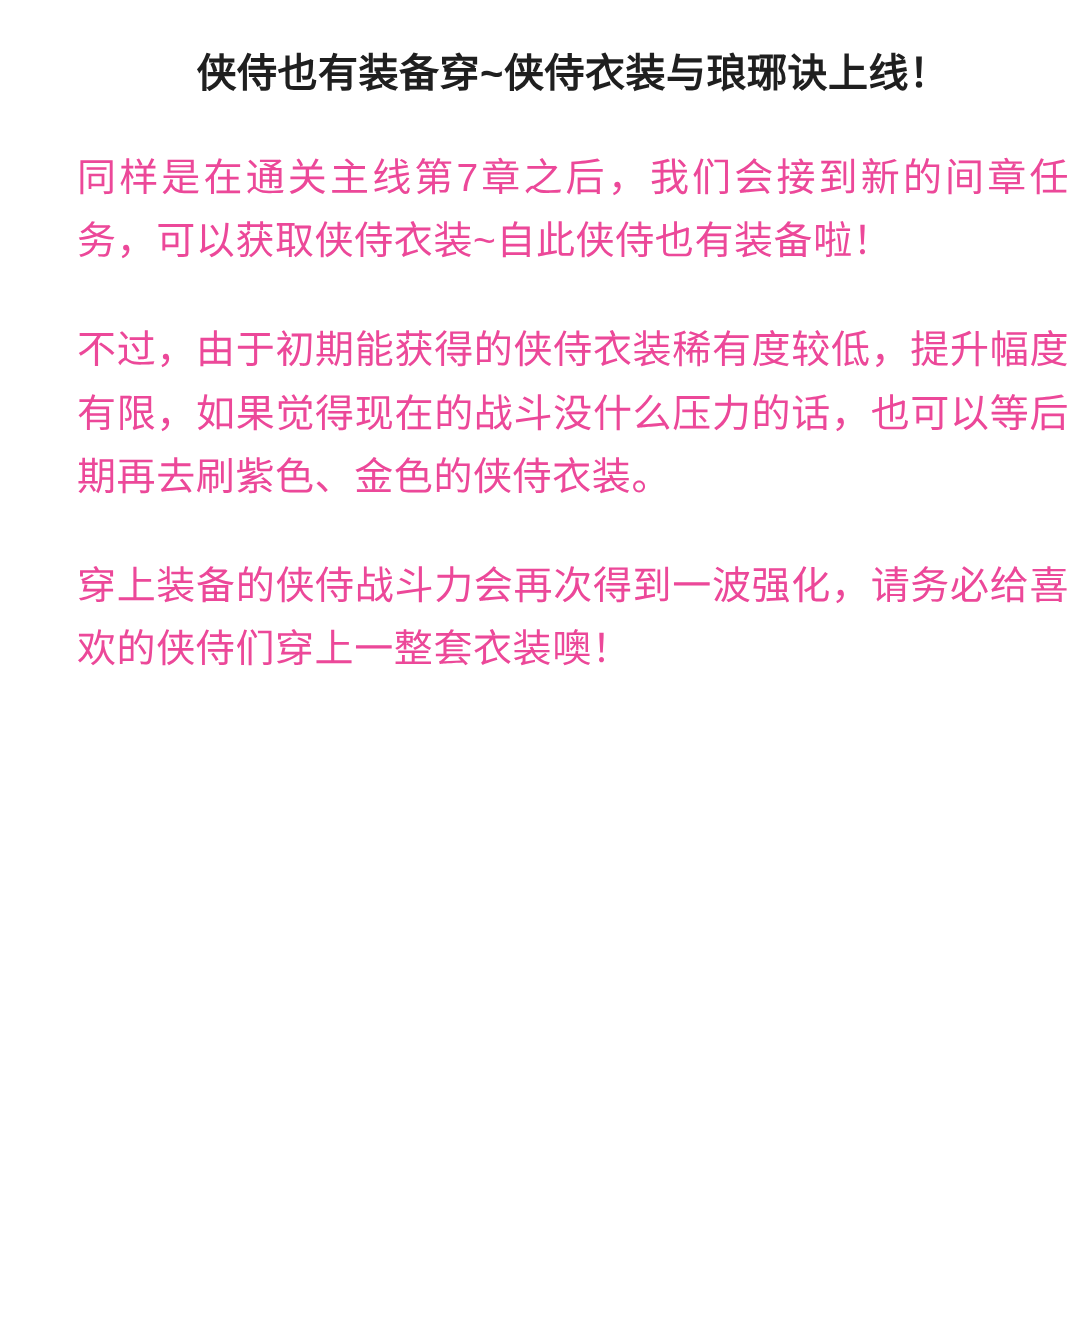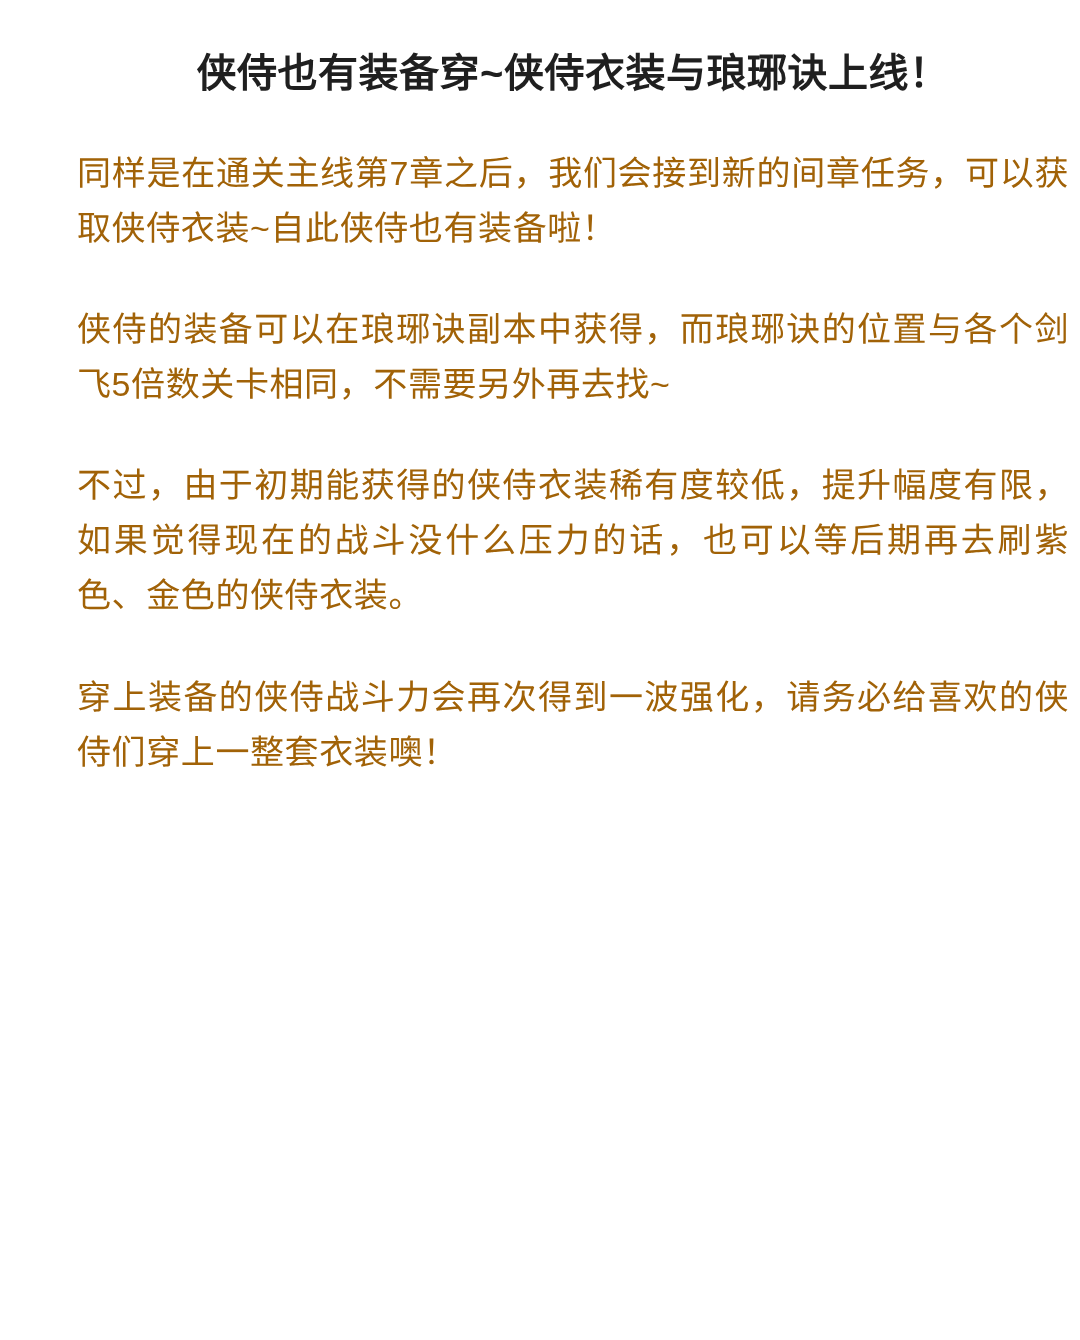--- a/index.html
+++ b/index.html
@@ -25,41 +25,40 @@
   .article-title {
     font-size: 40px;
     line-height: 1.35;
     font-weight: bold;
     text-align: center;
     color: #1f1f1f;
     letter-spacing: 0.5px;
     margin: 12px 0 46px 0;
   }
   .body-block {
-    font-size: 34px;
+    font-size: 39px;
     line-height: 1.62;
-    color: #a16207;
+    color: #ec4899;
     letter-spacing: 0.6px;
     text-align: justify;
     text-justify: inter-ideograph;
     margin: 0 0 46px 0;
     word-break: break-all;
   }
   .body-block:last-child {
     margin-bottom: 0;
   }
 </style>
 </head>
 <body>
 
 <div class="page">
 
   <h1 class="article-title">侠侍也有装备穿~侠侍衣装与琅琊诀上线！</h1>
 
   <p class="body-block">同样是在通关主线第7章之后，我们会接到新的间章任务，可以获取侠侍衣装~自此侠侍也有装备啦！</p>
 
-  <p class="body-block">侠侍的装备可以在琅琊诀副本中获得，而琅琊诀的位置与各个剑飞5倍数关卡相同，不需要另外再去找~</p>
 
   <p class="body-block">不过，由于初期能获得的侠侍衣装稀有度较低，提升幅度有限，如果觉得现在的战斗没什么压力的话，也可以等后期再去刷紫色、金色的侠侍衣装。</p>
 
   <p class="body-block">穿上装备的侠侍战斗力会再次得到一波强化，请务必给喜欢的侠侍们穿上一整套衣装噢！</p>
 
 </div>
 
 </body></html>

